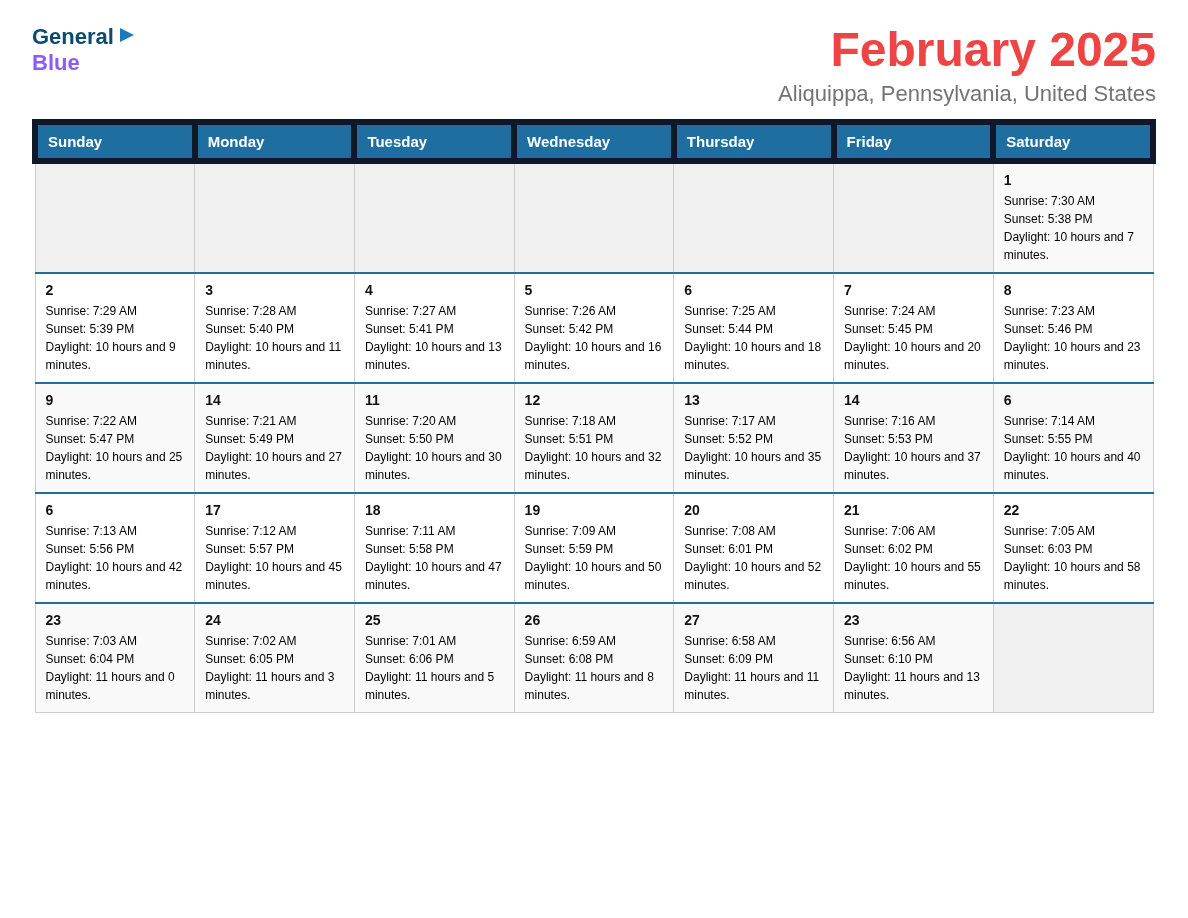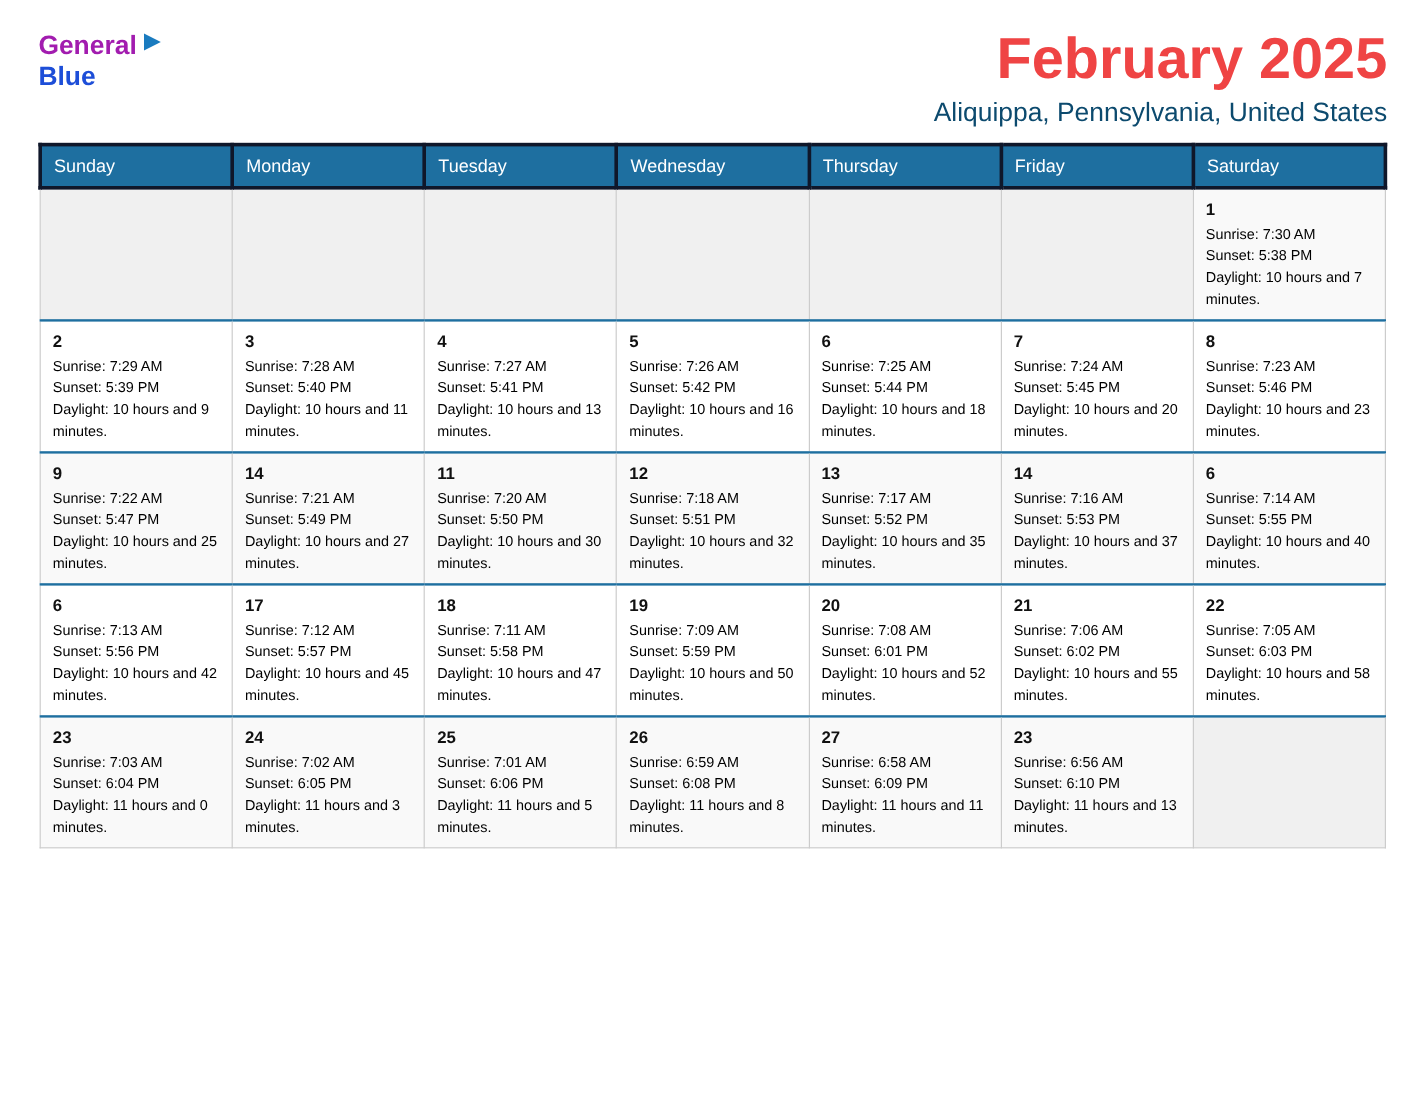--- a/index.html
+++ b/index.html
@@ -17,60 +17,60 @@
       margin-bottom: 8px;
     }
     .logo {
       display: flex;
       flex-direction: column;
       align-items: flex-start;
     }
     .logo-text-general {
       font-size: 22px;
       font-weight: bold;
-      color: #a21caf;
+      color: #0c4a6e;
     }
     .logo-text-blue {
       font-size: 22px;
       font-weight: bold;
-      color: #1d4ed8;
+      color: #8b5cf6;
       margin-top: -4px;
     }
     .logo-row {
       display: flex;
       align-items: center;
     }
     .title-block {
       text-align: right;
     }
     .title-block h1 {
       font-size: 48px;
       font-weight: bold;
       color: #ef4444;
       line-height: 1.1;
     }
     .title-block h2 {
       font-size: 22px;
       font-weight: normal;
-      color: #0c4a6e;
+      color: #737373;
       margin-top: 4px;
     }
     .calendar {
       width: 100%;
       border-collapse: collapse;
       margin-top: 12px;
     }
     .calendar thead tr th {
       background-color: #1e6fa0;
       color: #fff;
       font-size: 15px;
-      font-weight: normal;
+      font-weight: bold;
       padding: 8px 10px;
       text-align: left;
-      border: 3px solid #0f172a;
+      border: 6px solid #0f172a;
     }
     .calendar tbody tr td {
       vertical-align: top;
       padding: 8px 10px;
       border: 1px solid #ccc;
       width: 14.28%;
       min-height: 100px;
       font-size: 12.5px;
       color: #333;
       background: #fff;

